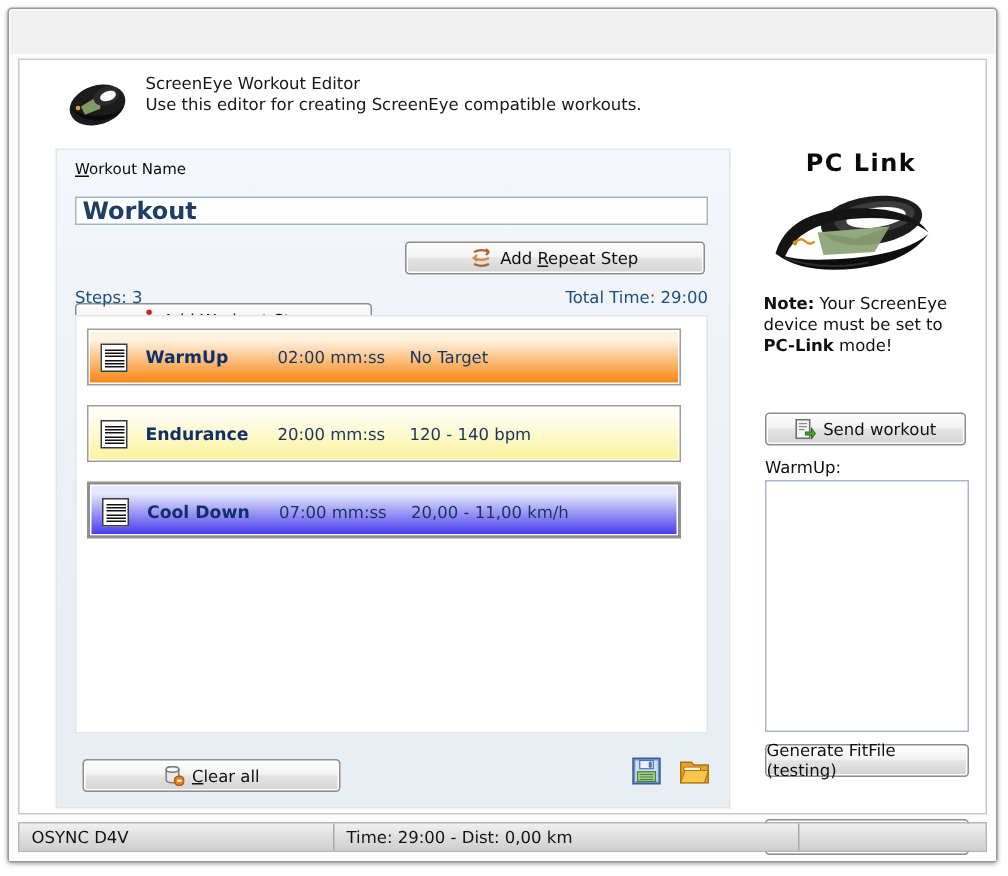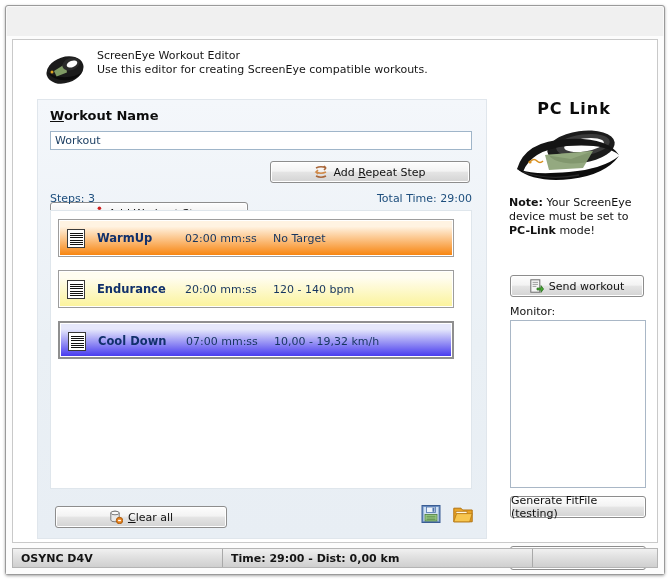--- a/index.html
+++ b/index.html
@@ -54,28 +54,28 @@
   #banner-text{position:absolute;left:84px;top:9px;color:#161616;line-height:13.5px;font-size:11px;}
   #banner-text div{white-space:nowrap;}
 
   
   #left-panel{
     position:absolute;left:24px;top:59px;width:450px;height:440px;
     background:linear-gradient(to bottom,#f4f7fb 0%,#eaf0f5 55%,#e8eef4 100%);
     border:1px solid #e0e6ec;box-sizing:border-box;
   }
   #wk-label{
-    position:absolute;left:12px;top:8px;font-size:13px;font-weight:bold;color:#0d0d0d;
+    position:absolute;left:12px;top:8px;font-size:10px;font-weight:normal;color:#0d0d0d;
   }
   #wk-label u{text-decoration:underline;}
   #wk-input{
     position:absolute;left:12px;top:31px;width:422px;height:19px;
     border:1px solid #9fb5c9;background:#fff;box-sizing:border-box;
-    font-family:inherit;font-size:11px;color:#1d3f63;
-    padding:2px 4px;outline:none;
+    font-family:inherit;font-size:16px;color:#1d3f63;
+    padding:2px 4px;outline:none;font-weight:bold;
   }
 
   .btn{
     border:1px solid #8d8d8d;border-radius:3px;
     background:linear-gradient(to bottom,#fdfdfd 0%,#f3f3f3 45%,#e4e4e4 52%,#d3d3d3 100%);
     box-sizing:border-box;cursor:pointer;
     display:flex;align-items:center;justify-content:center;
     font-family:inherit;font-size:11px;color:#111;
     box-shadow:0 0 0 1px #ffffff inset;
   }
@@ -141,21 +141,20 @@
   #statusbar{
     position:absolute;left:6px;bottom:6px;width:646px;height:20px;
     background:linear-gradient(to bottom,#f1f1f1 0%,#e2e2e2 40%,#cfcfcf 100%);
     border:1px solid #b4b4b4;box-sizing:border-box;
     display:flex;align-items:center;
   }
   .sb-cell{
     height:100%;display:flex;align-items:center;
     padding-left:8px;font-size:11px;color:#141414;white-space:nowrap;
     box-sizing:border-box;
-    font-weight:bold;
   }
   #sb-1{width:210px;border-right:1px solid #a9a9a9;}
   #sb-2{width:310px;border-right:1px solid #a9a9a9;text-align:right;}
   #sb-3{flex:1;}
 </style>
 </head>
 <body>
 
 <div id="window">
 
@@ -240,21 +239,21 @@
               <div class="step-handle">
                 <i style="top: 3px;"></i>
                 <i style="top: 5.2px;"></i>
                 <i style="top: 7.4px;"></i>
                 <i style="top: 9.6px;"></i>
                 <i style="top: 11.8px;"></i>
                 <i style="top: 14px;"></i>
               </div>
               <div class="step-name">Cool Down</div>
               <div class="step-dur">07:00 mm:ss</div>
-              <div class="step-target">10,00 - 19,32 km/h</div>
+              <div class="step-target">20,00 - 11,00 km/h</div>
             </div>
           </div>
 
         <div id="btn-clear" class="btn">
           <span class="ico">
             <svg width="14" height="14" viewBox="0 0 14 14">
               <ellipse cx="6" cy="3" rx="4.2" ry="1.8" fill="#f2f2f2" stroke="#7d7d7d"></ellipse>
               <path d="M1.8 3 V10 Q1.8 11.8 6 11.8 Q10.2 11.8 10.2 10 V3" fill="#e8e8e8" stroke="#7d7d7d"></path>
               <ellipse cx="6" cy="3" rx="4.2" ry="1.8" fill="#fafafa" stroke="#7d7d7d"></ellipse>
               <circle cx="10.5" cy="10.5" r="3.2" fill="#e8821e" stroke="#a85c10"></circle>
@@ -307,21 +306,21 @@
           <span class="ico">
             <svg width="14" height="14" viewBox="0 0 14 14">
               <rect x="0.8" y="0.8" width="9" height="12.4" fill="#f4f4f4" stroke="#6d6d6d"></rect>
               <path d="M2.6 3.4 H8 M2.6 5.4 H8 M2.6 7.4 H6.4" stroke="#8a8a8a" stroke-width="0.8"></path>
               <path d="M7 9 L11 9 L11 6.6 L13.6 10 L11 13.4 L11 11 L7 11 Z" fill="#45a832" stroke="#2c6b1f" stroke-width="0.7"></path>
             </svg>
           </span>
           <span class="lab">Send workout</span>
         </div>
 
-        <div id="monitor-label">Monitor:</div>
+        <div id="monitor-label">WarmUp:</div>
         <div id="monitor-box"></div>
 
         <div id="btn-fitfile" class="btn">
           <span class="lab">Generate FitFile (testing)</span>
         </div>
 
         <div id="btn-abort" class="btn">
           <span class="lab">Abort</span>
         </div>
       </div>

